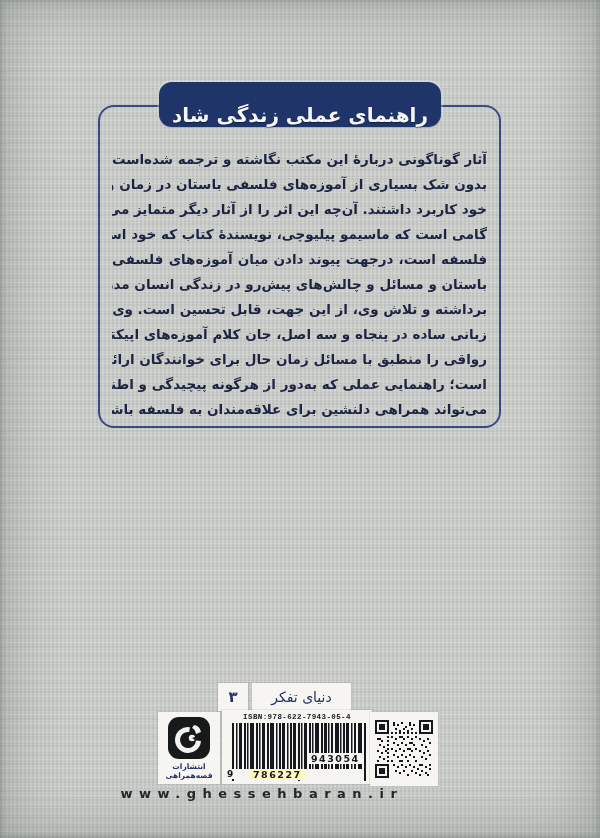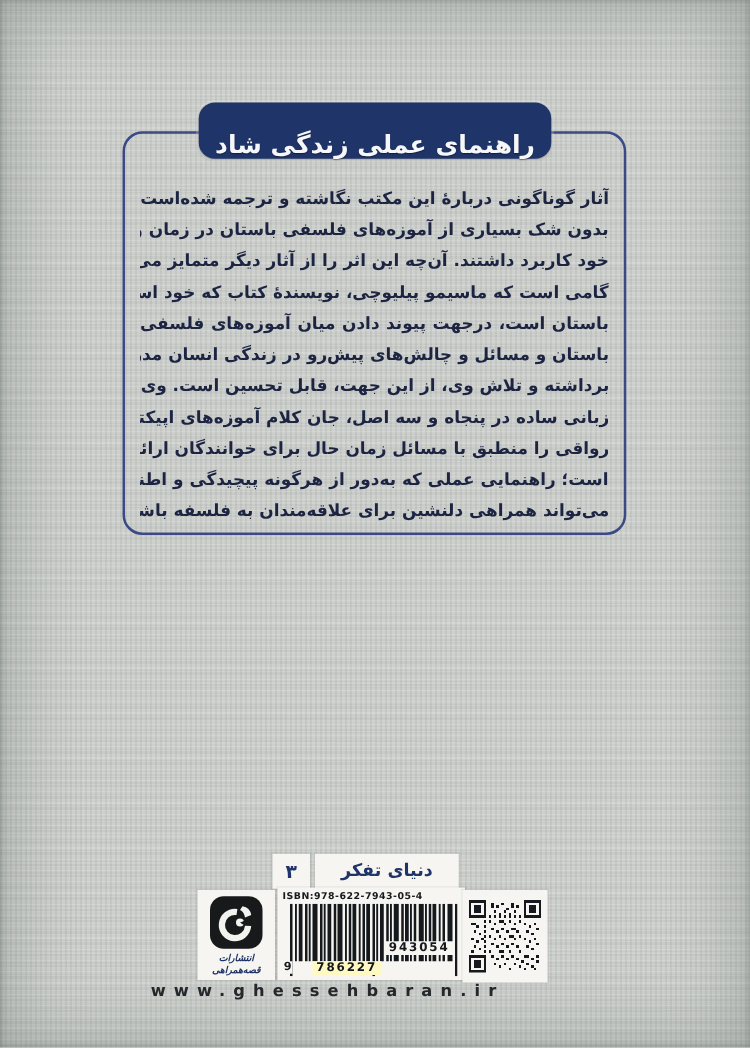--- a/index.html
+++ b/index.html
@@ -42,45 +42,45 @@
     color:#1c2442;font-weight:bold;
   }
   
   .series-number{
     position:absolute;left:218px;top:683px;width:30px;height:28px;
     background:#f6f5f1;box-shadow:0 0 0 1px rgba(0,0,0,.06);
     display:flex;align-items:center;justify-content:center;
     color:#1f3468;font-weight:bold;font-size:15px;
   }
   .series-strip{
-    position:absolute;left:252px;top:683px;width:115px;height:28px;
+    position:absolute;left:252px;top:683px;width:99px;height:28px;
     background:#f6f5f1;box-shadow:0 0 0 1px rgba(0,0,0,.06);
     display:flex;align-items:center;justify-content:center;direction:rtl;
-    color:#1f3468;font-weight:bold;font-size:14px;white-space:nowrap;
+    color:#1f3468;font-weight:normal;font-size:14px;white-space:nowrap;
   }
   
   .logo-panel{
     position:absolute;left:158px;top:712px;width:62px;height:72px;
     background:#f6f5f1;box-shadow:0 0 0 1px rgba(0,0,0,.06);
-    display:flex;flex-direction:column;align-items:center;padding-top:4px;box-sizing:border-box;font-style:italic;
+    display:flex;flex-direction:column;align-items:center;padding-top:4px;box-sizing:border-box;
   }
   .logo-mark{width:44px;height:44px;display:block;}
   .logo-label{
     margin-top:2px;direction:rtl;text-align:center;color:#1f3468;font-weight:bold;
     font-size:7.5px;line-height:9px;white-space:nowrap;
   }
   
   .barcode-panel{
     position:absolute;left:222px;top:710px;width:150px;height:74px;
     background:#f6f5f1;box-shadow:0 0 0 1px rgba(0,0,0,.06);
     box-sizing:border-box;padding:2px 4px 0 4px;
   }
   .isbn-text{
-    text-align:left;font-size:7.5px;font-weight:bold;color:#15181c;
-    letter-spacing:.4px;line-height:10px;white-space:nowrap;
+    text-align:center;font-size:7.5px;font-weight:bold;color:#15181c;
+    letter-spacing:.4px;line-height:10px;white-space:nowrap;font-family:Liberation Mono, monospace;
   }
   .bars-wrap{position:relative;height:60px;margin-top:1px;}
   .bars-wrap svg{position:absolute;left:6px;top:0;}
   .digit-lead{
     position:absolute;left:0;bottom:4px;font-size:9px;font-weight:bold;color:#15181c;
     background:#f6f5f1;padding:0 1px;line-height:10px;
   }
   .digits-left{
     position:absolute;left:24px;bottom:3px;font-size:9.5px;font-weight:bold;color:#15181c;
     background:#fef9c3;padding:0 3px;letter-spacing:1.5px;line-height:11px;
@@ -109,21 +109,21 @@
 
   <div class="badge">
     <span>راهنمای عملی زندگی شاد</span>
   </div>
 
   <div class="textbox">
     <div class="line">آثار گوناگونی دربارهٔ این مکتب نگاشته و ترجمه شده‌است و</div>
     <div class="line">بدون شک بسیاری از آموزه‌های فلسفی باستان در زمان و مکان</div>
     <div class="line">خود کاربرد داشتند. آن‌چه این اثر را از آثار دیگر متمایز می‌سازد</div>
     <div class="line">گامی است که ماسیمو پیلیوچی، نویسندهٔ کتاب که خود استاد</div>
-    <div class="line">باستان است، درجهت پیوند دادن میان آموزه‌های فلسفی</div>
+    <div class="line">فلسفه است، درجهت پیوند دادن میان آموزه‌های فلسفی</div>
     <div class="line">باستان و مسائل و چالش‌های پیش‌رو در زندگی انسان مدرن</div>
     <div class="line">برداشته و تلاش وی، از این جهت، قابل تحسین است. وی با</div>
     <div class="line">زبانی ساده در پنجاه و سه اصل، جان کلام آموزه‌های اپیکتتوس</div>
     <div class="line">رواقی را منطبق با مسائل زمان حال برای خوانندگان ارائه داده</div>
     <div class="line">است؛ راهنمایی عملی که به‌دور از هرگونه پیچیدگی و اطناب</div>
     <div class="line">می‌تواند همراهی دلنشین برای علاقه‌مندان به فلسفه باشد.</div>
   </div>
 
   <div class="series-number">
     <span>۳</span>

